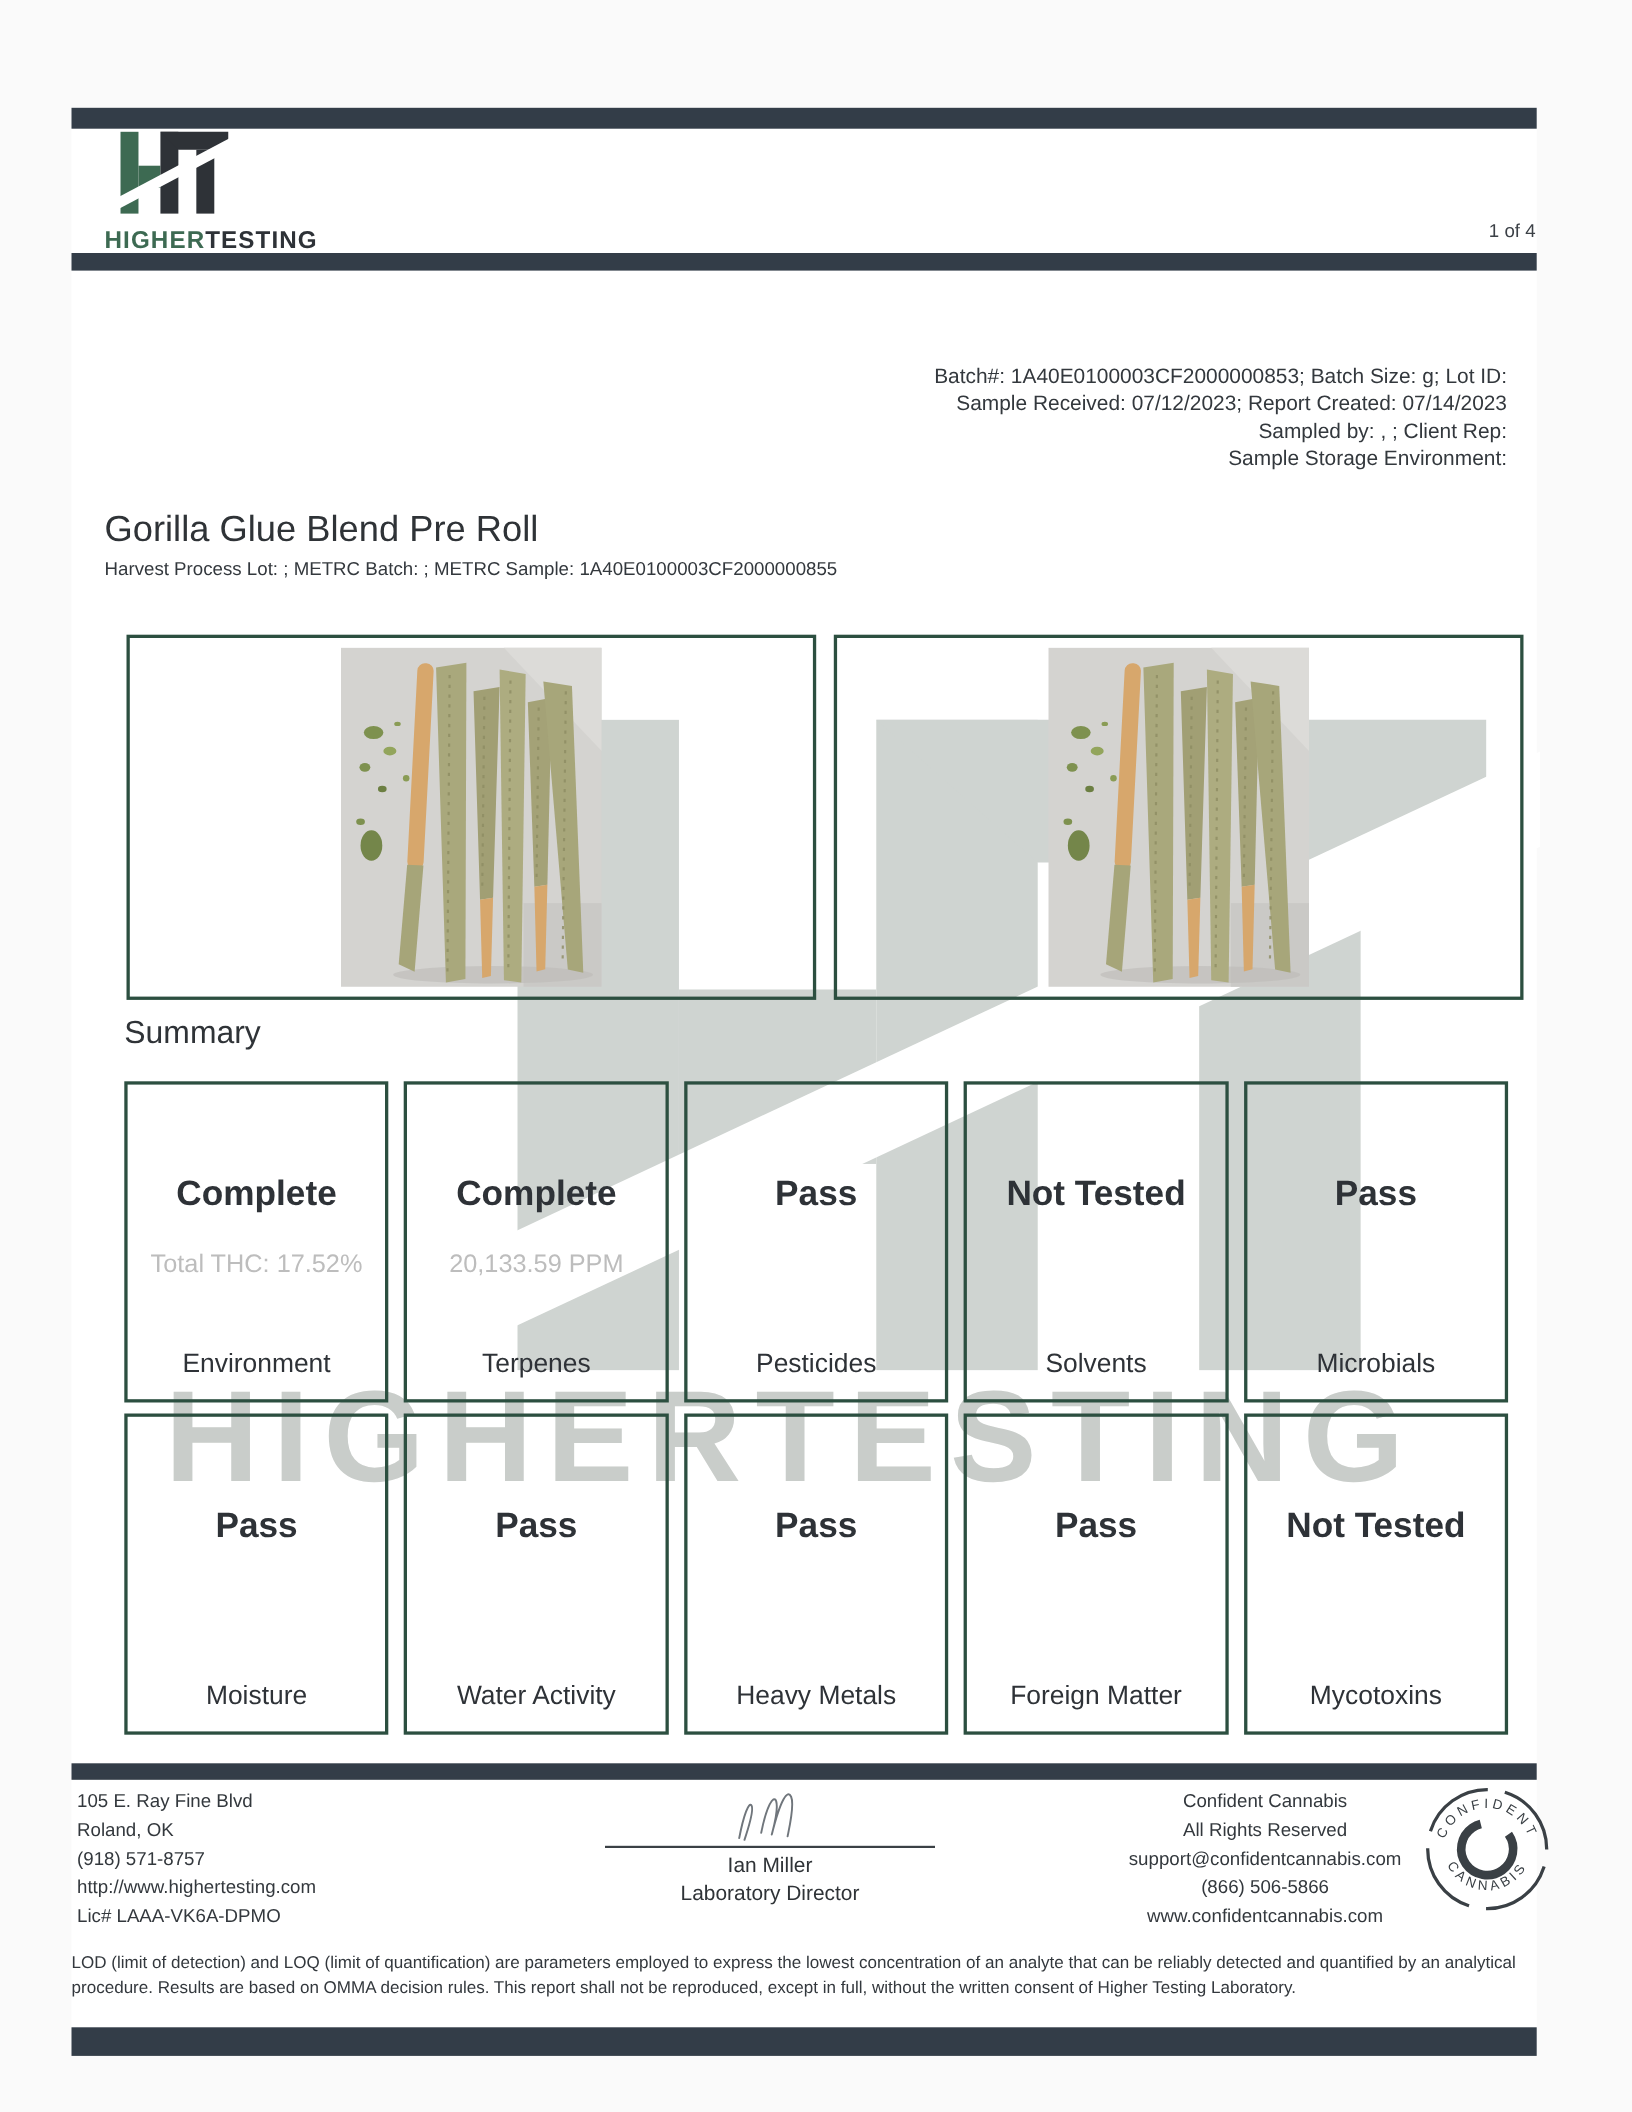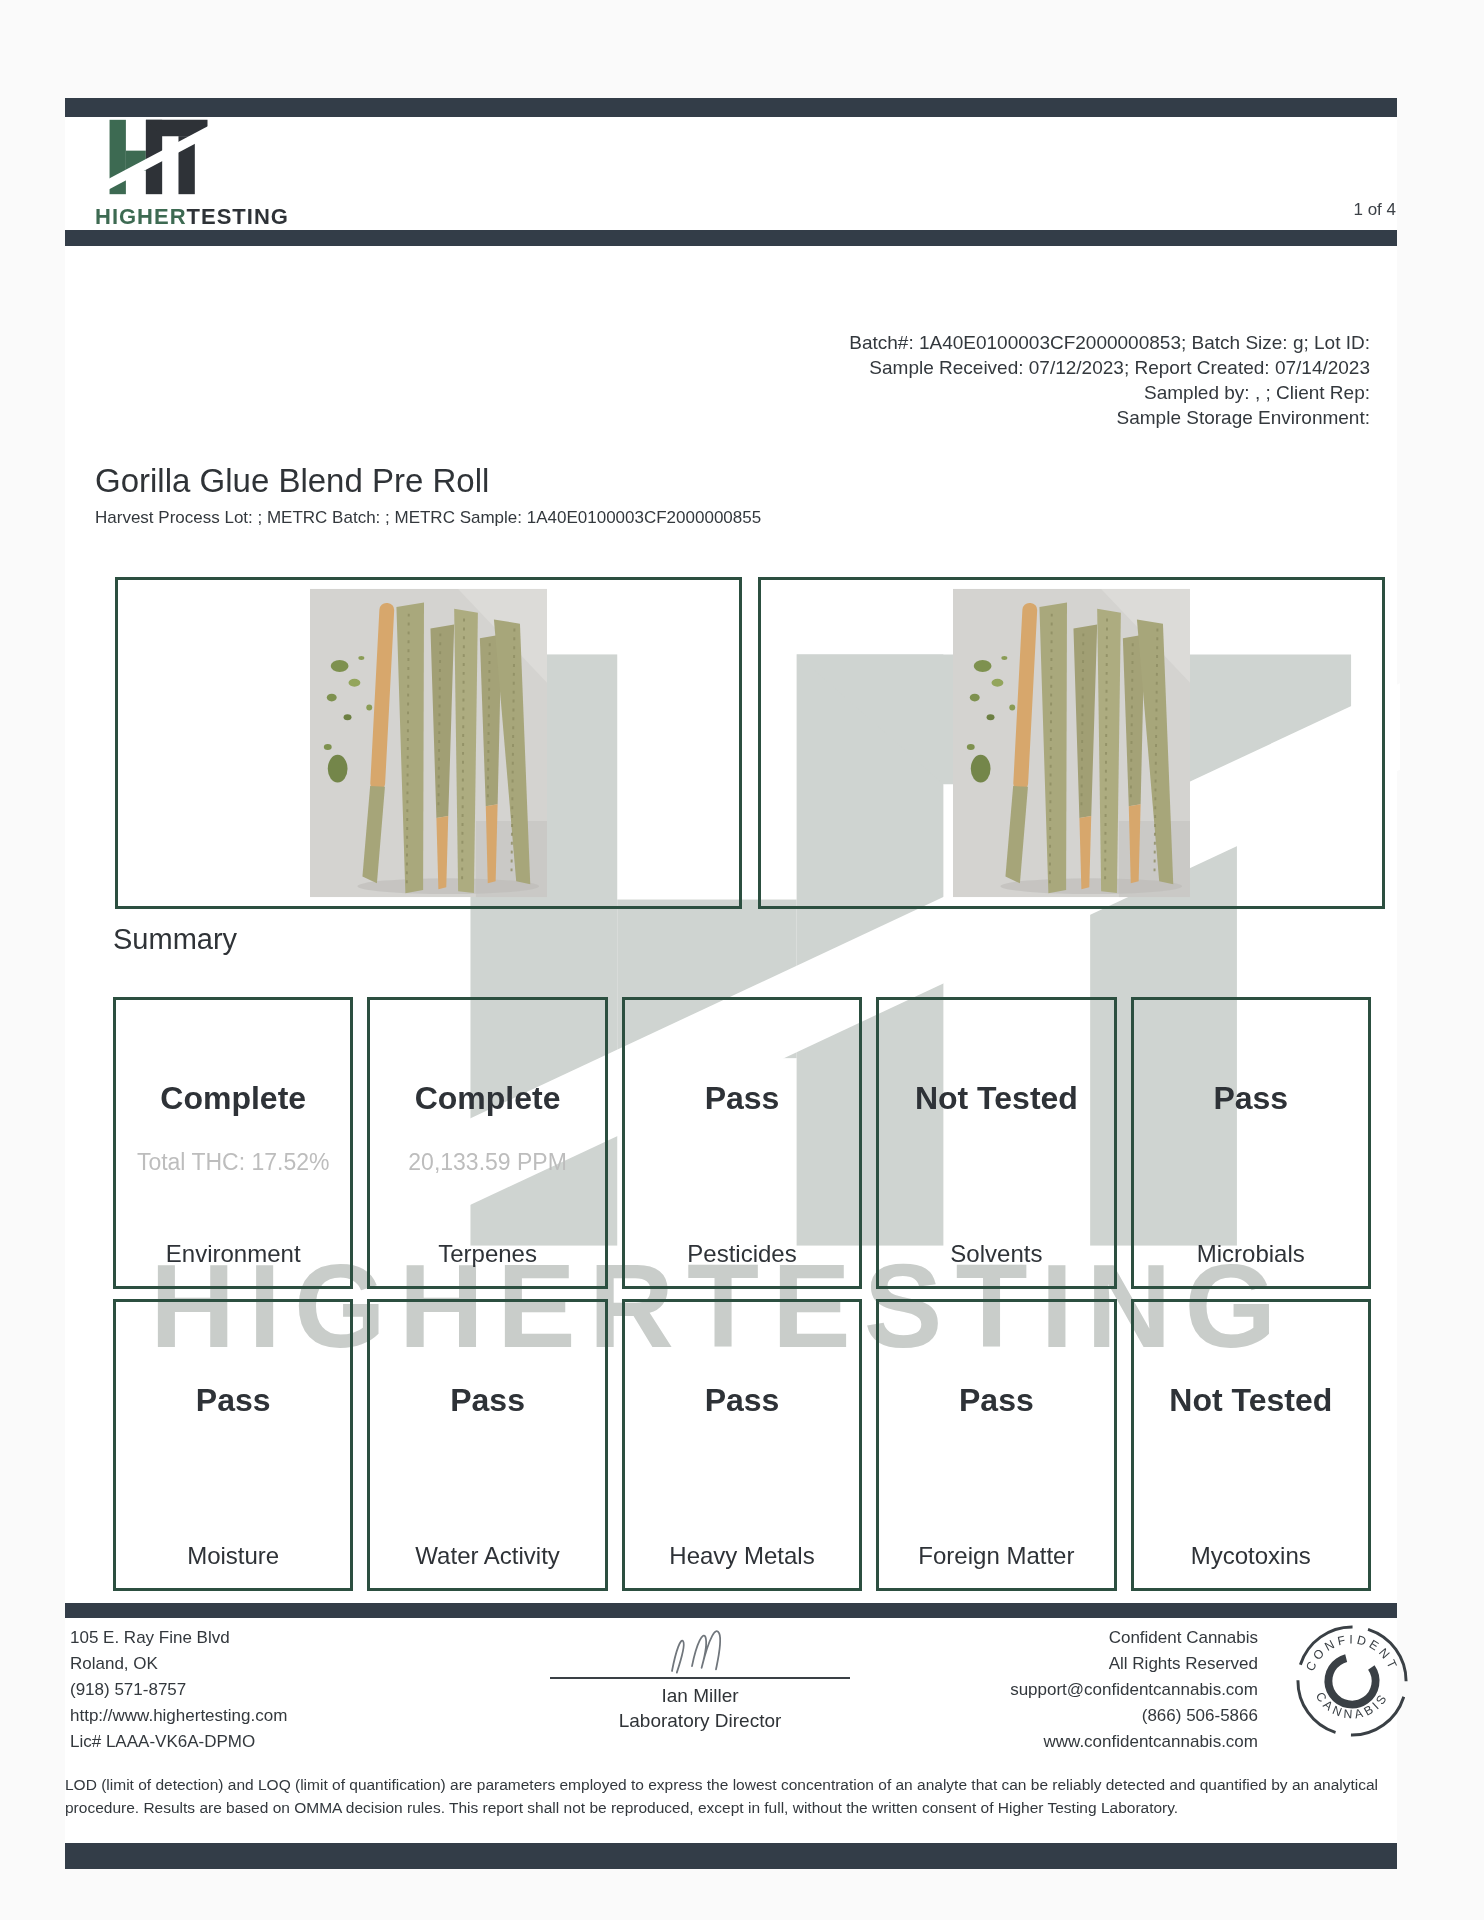--- a/index.html
+++ b/index.html
@@ -44,35 +44,35 @@
   
   .watermark { position:absolute; left:0; top:0; width:1484px; height:1920px; z-index:3; pointer-events:none; }
   .wm-logo { position:absolute; left:340px; top:640px; width:1060px; height:620px; }
   .wm-text { position:absolute; left:150px; top:1238px; width:1280px;
              font-size:118px; font-weight:700; letter-spacing:13px; color:#c9cdca; white-space:nowrap; }
 
   
   .summary-heading { position:absolute; left:113px; top:923px; font-size:29px; color:#2f3337; z-index:4; }
   .summary-grid { position:absolute; left:113px; top:983px; width:1258px; z-index:4;
                   display:grid; grid-template-columns:repeat(5,1fr); column-gap:14px; row-gap:10px;
-                  grid-auto-rows:292px;margin-top:14px; }
+                  grid-auto-rows:292px; }
   .card { position:relative; border:3px solid #2c4f40; background:transparent;
           display:flex; flex-direction:column; align-items:center; }
   .card-status { margin-top:80px; font-size:32px; font-weight:700; color:#2e3237; white-space:nowrap; }
   .card-value  { margin-top:32px; font-size:23px; color:#bdbdbd; white-space:nowrap; }
   .card-label  { position:absolute; bottom:18px; width:100%; text-align:center;
                  font-size:24px; color:#2e3237; white-space:nowrap; }
 
   
   .lab-block { position:absolute; left:70px; top:1625px; font-size:17px; line-height:26px; z-index:7; }
   .sig-block { position:absolute; left:470px; top:1615px; width:460px; text-align:center; z-index:7; }
   .sig-line { width:300px; margin:-6px auto 6px auto; border-top:2px solid #3a4045; }
   .sig-name  { font-size:19px; color:#2f3337; }
   .sig-title { font-size:19px; color:#2f3337; margin-top:3px; }
-  .cc-block { position:absolute; right:226px; top:1625px; text-align:right;
+  .cc-block { position:absolute; right:210px; top:1625px; text-align:center;
               font-size:17px; line-height:26px; z-index:7; }
   .seal { position:absolute; left:1293px; top:1622px; z-index:7; }
 
   .disclaimer { position:absolute; left:65px; top:1773px; width:1330px;
                 font-size:15.5px; line-height:23px; color:#33383d; z-index:7; }
 </style>
 </head>
 <body>
 
 <div class="page">

